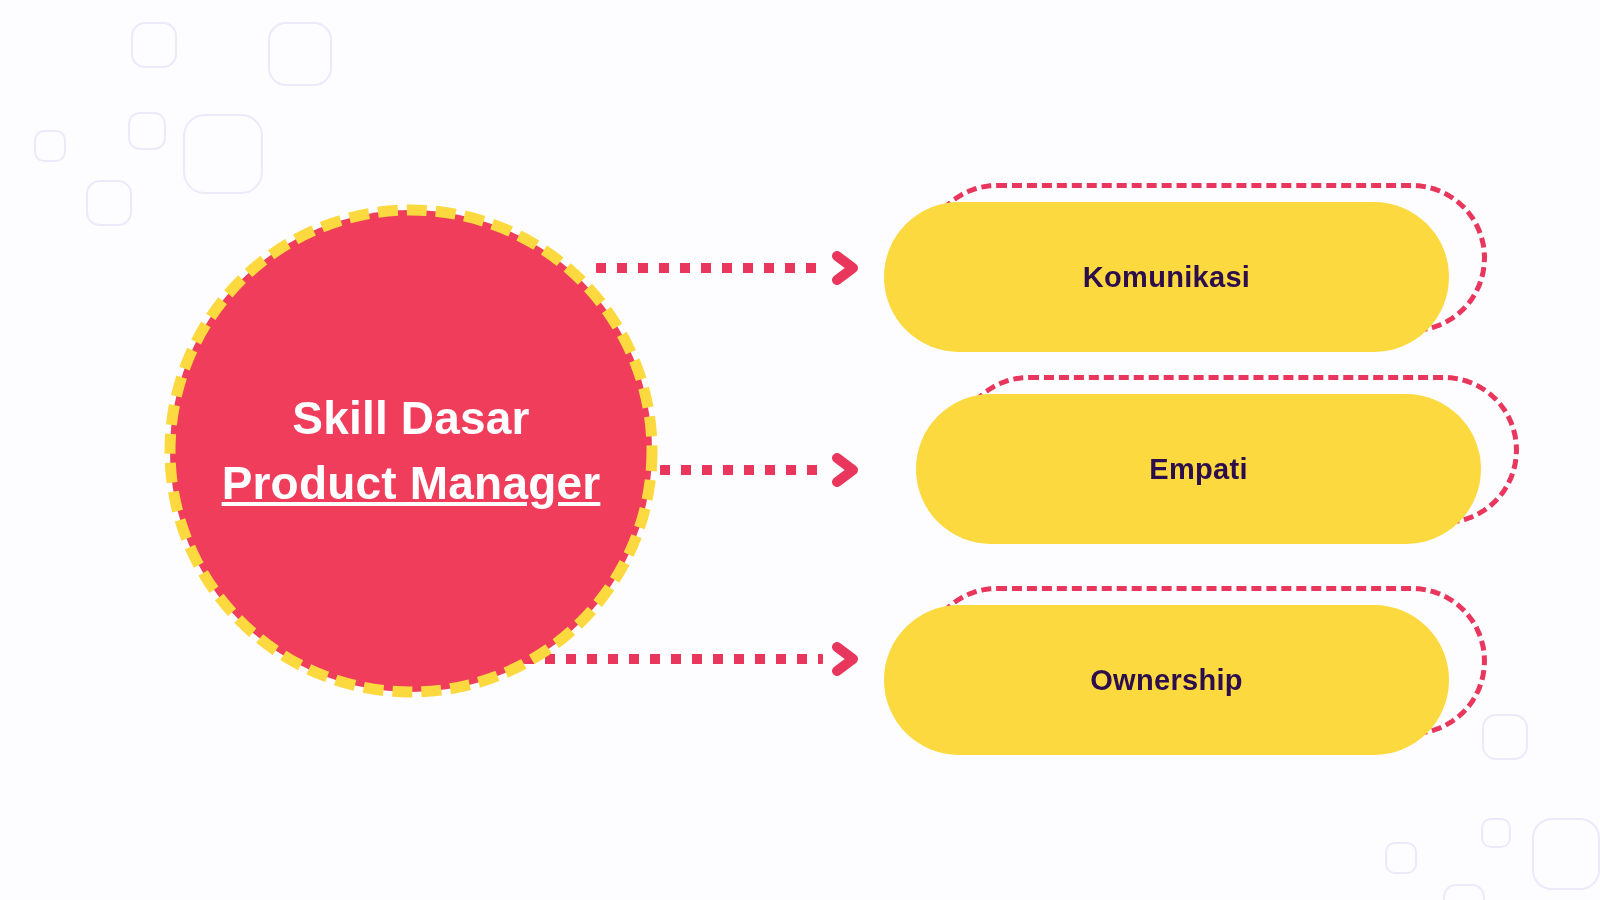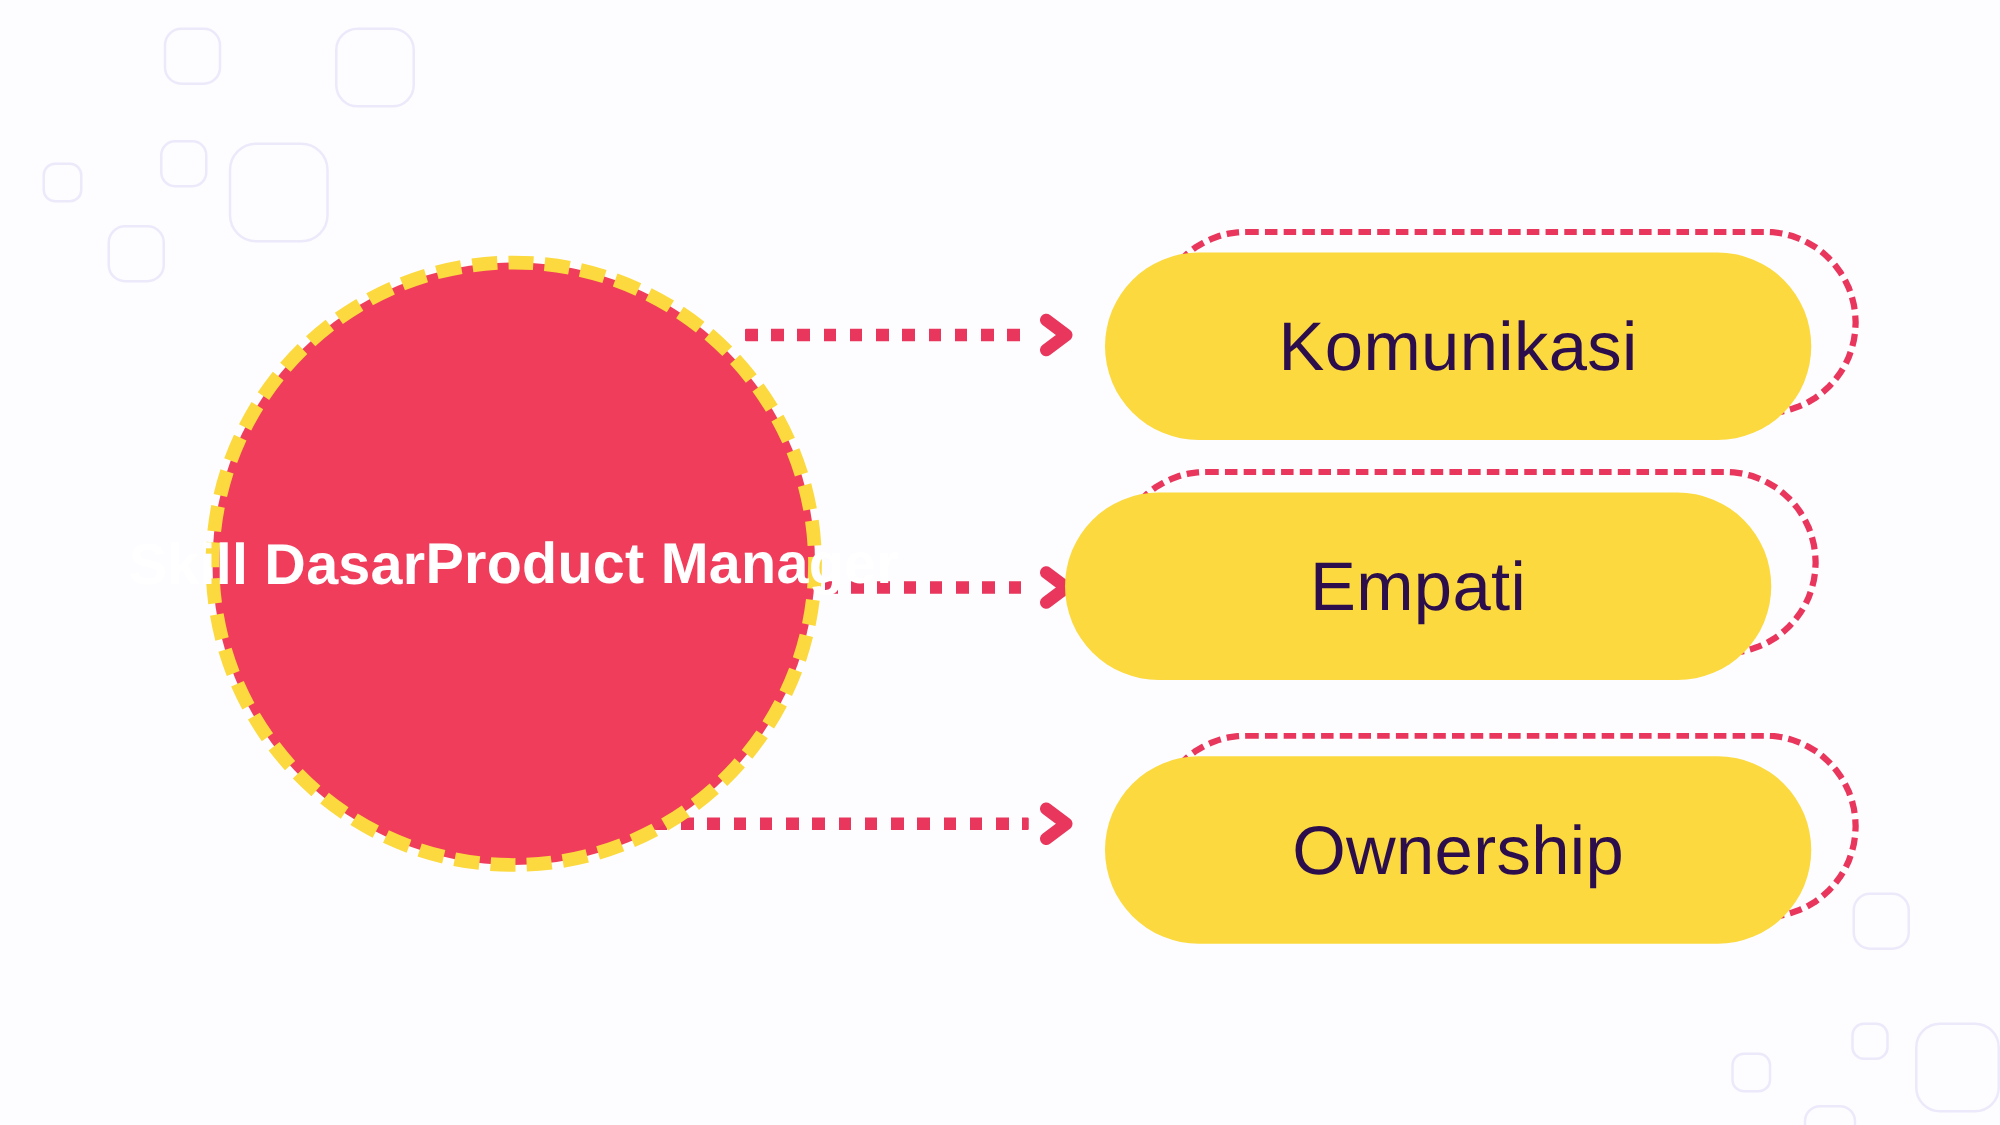--- a/index.html
+++ b/index.html
@@ -43,32 +43,32 @@
     height: 498px;
   }
   #hub-ring {
     position: absolute;
     inset: 0;
   }
   #hub-label {
     position: absolute;
     inset: 0;
     display: flex;
-    flex-direction: row;
+    flex-direction: column;
     align-items: center;
     justify-content: center;
     color: #ffffff;
     font-weight: bold;
     font-size: 46px;
     line-height: 1.45;
     letter-spacing: 0.2px;
     text-align: center;
     white-space: nowrap;
   }
-  #hub-label .l2 { margin-top: -2px; }
+  #hub-label .l2 { margin-top: -2px; text-decoration: underline; }
 
   
   .connector {
     position: absolute;
     height: 40px;
     display: flex;
     align-items: center;
   }
   .conn-dots {
     height: 10px;
@@ -110,22 +110,22 @@
     height: 150px;
     box-sizing: border-box;
     background: #fbd93f;
     border-radius: 75px;
     display: flex;
     align-items: center;
     justify-content: center;
   }
   .node-text {
     color: #2d0e4d;
-    font-weight: normal;
-    font-size: 55px;
+    font-weight: bold;
+    font-size: 29px;
     letter-spacing: 0.3px;
     white-space: nowrap;
   }
 </style>
 </head>
 <body>
 
 <div id="canvas">
 
   <div class="deco-layer">
@@ -173,21 +173,21 @@
     </div>
   </div>
 
   <div class="node" style="left:884px; top:202px;">
     <div class="node-outline"></div>
     <div class="node-pill">
       <span class="node-text">Komunikasi</span>
     </div>
   </div>
 
-  <div class="node" style="left:852px; top:394px;">
+  <div class="node" style="left:916px; top:394px;">
     <div class="node-outline"></div>
     <div class="node-pill">
       <span class="node-text">Empati</span>
     </div>
   </div>
 
   <div class="node" style="left:884px; top:605px;">
     <div class="node-outline"></div>
     <div class="node-pill">
       <span class="node-text">Ownership</span>

